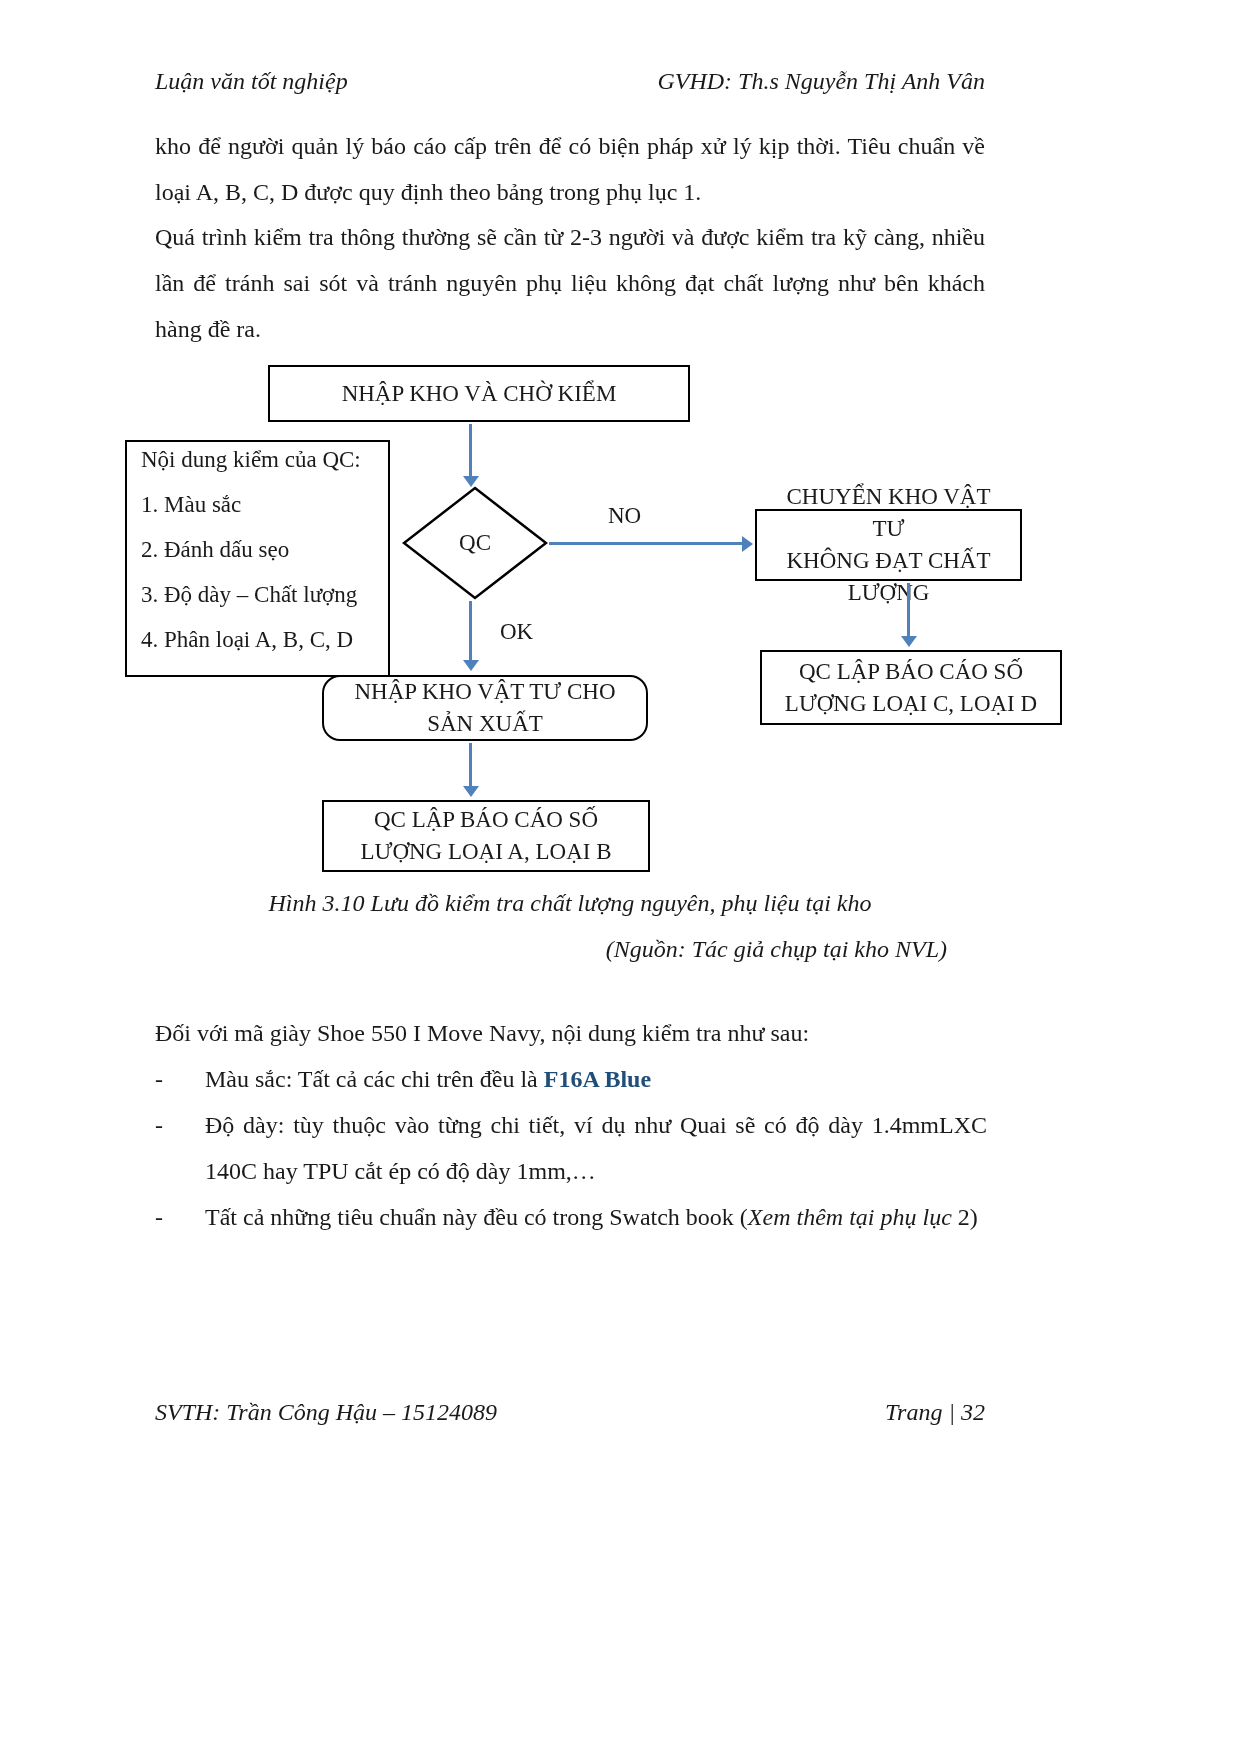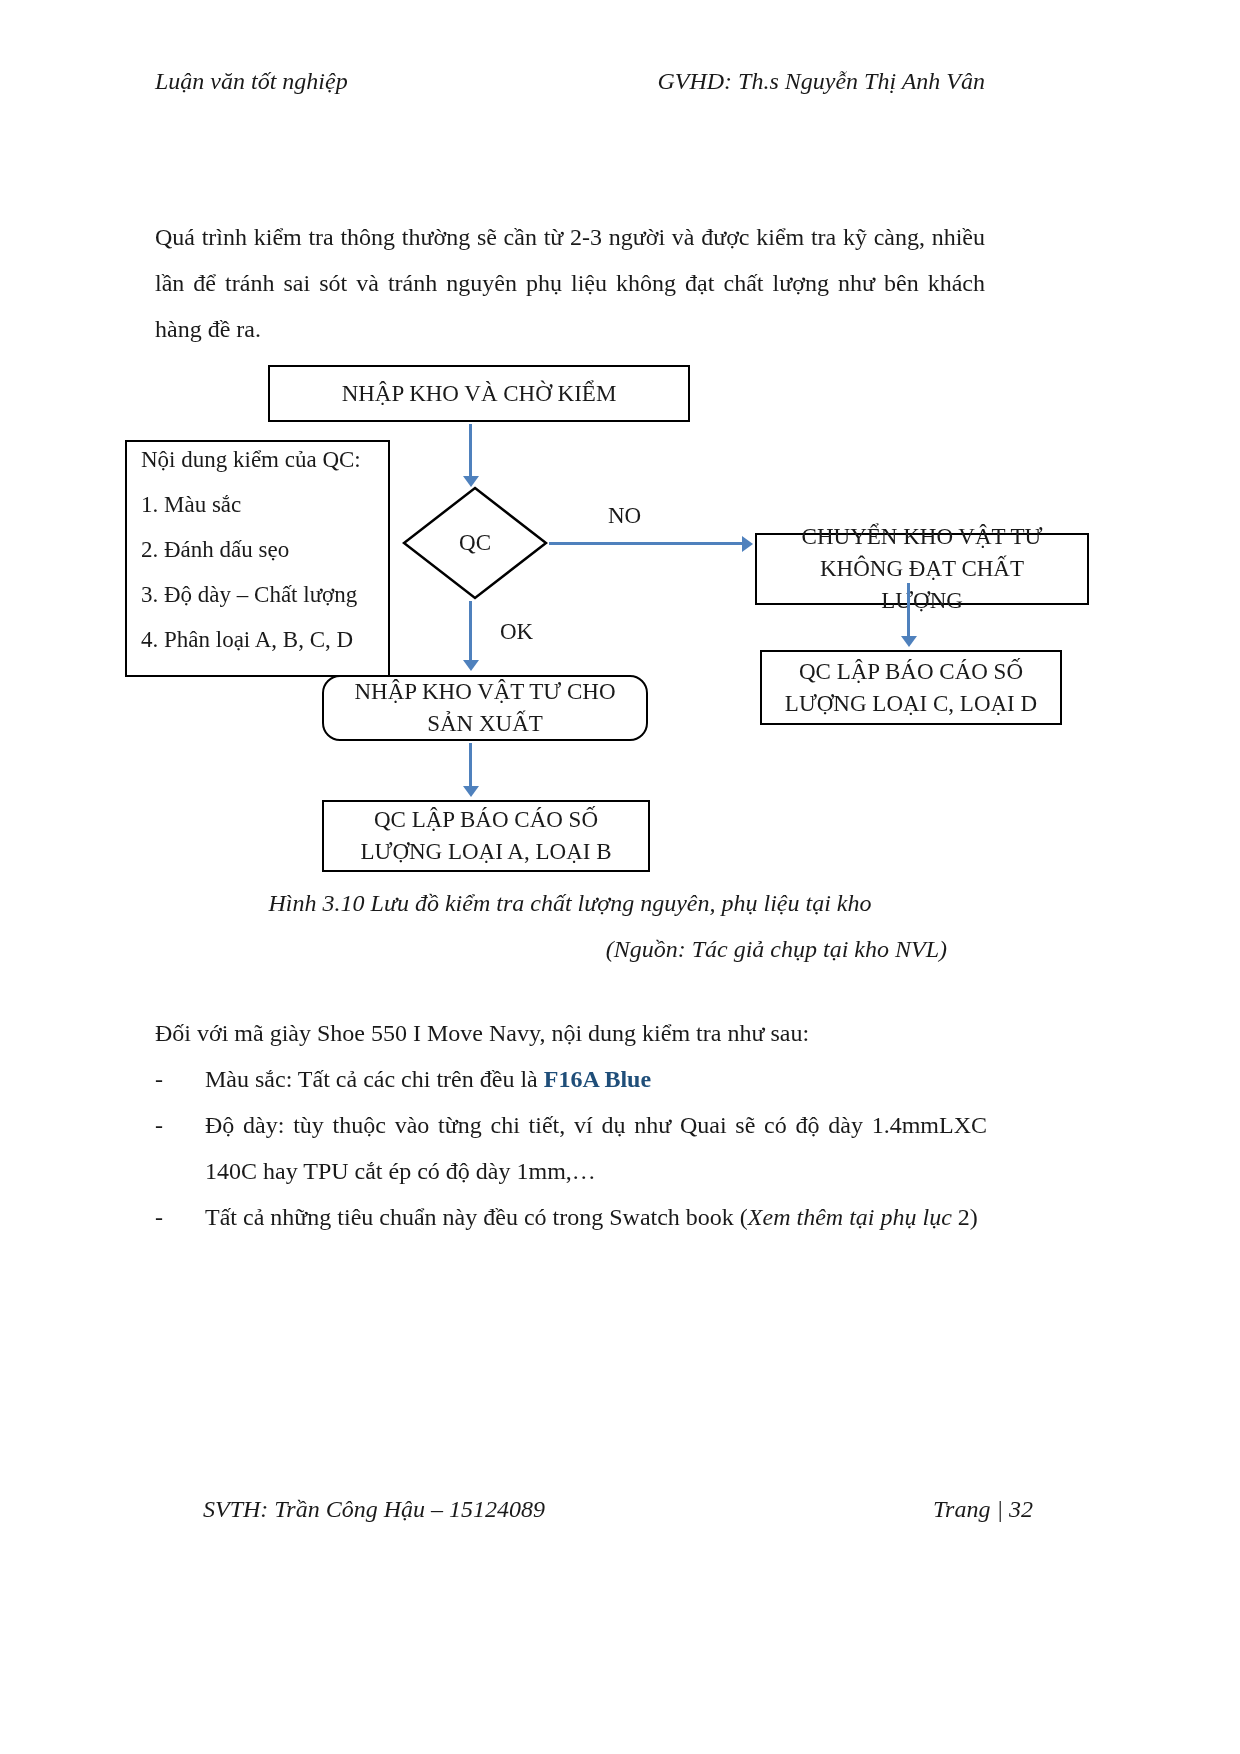--- a/index.html
+++ b/index.html
@@ -82,20 +82,21 @@
 </head>
 <body>
 
 <div class="page">
 
   <div class="abs hf" style="top: 68px;">
     <span>Luận văn tốt nghiệp</span>
     <span>GVHD: Th.s Nguyễn Thị Anh Vân</span>
   </div>
 
+  <div class="abs para" style="top: 123px;">kho để người quản lý báo cáo cấp trên để có biện pháp xử lý kịp thời. Tiêu chuẩn về loại A, B, C, D được quy định theo bảng trong phụ lục 1.</div>
   <div class="abs para" style="top: 214px;">Quá trình kiểm tra thông thường sẽ cần từ 2-3 người và được kiểm tra kỹ càng, nhiều lần để tránh sai sót và tránh nguyên phụ liệu không đạt chất lượng như bên khách hàng đề ra.</div>
 
   <div>
 
     <div class="fc-box" style="left: 268px; top: 365px; width: 422px; height: 57px;">
       <span>NHẬP KHO VÀ CHỜ KIỂM</span>
     </div>
 
     <div class="arrow-v" style="left: 469px; top: 424px; height: 53px;"></div>
 
@@ -110,21 +111,21 @@
     <div class="diamond-wrap" style="left: 402px; top: 486px; width: 146px; height: 114px;">
       <svg width="146" height="114" viewBox="0 0 146 114">
         <polygon points="73,2 144,57 73,112 2,57" fill="#ffffff" stroke="#000000" stroke-width="2.5"></polygon>
       </svg>
       <span class="diamond-label">QC</span>
     </div>
 
     <div class="fc-edge-label" style="left: 608px; top: 503px;">NO</div>
     <div class="arrow-h" style="left: 549px; top: 542px; width: 194px;"></div>
 
-    <div class="fc-box" style="left: 755px; top: 509px; width: 334px; height: 72px; margin-top: 24px;">
+    <div class="fc-box" style="left: 755px; top: 509px; width: 267px; height: 72px;">
       <span>CHUYỂN KHO VẬT TƯ</span>
       <span>KHÔNG ĐẠT CHẤT LƯỢNG</span>
     </div>
 
     <div class="arrow-v" style="left: 907px; top: 583px; height: 54px;"></div>
 
     <div class="fc-box" style="left: 760px; top: 650px; width: 302px; height: 75px;">
       <span>QC LẬP BÁO CÁO  SỐ</span>
       <span>LƯỢNG LOẠI C, LOẠI D</span>
     </div>
@@ -165,18 +166,18 @@
     </div>
 
     <div class="bullet">
       <span class="marker">-</span>
       <span class="content">
         <span>Tất cả những tiêu chuẩn này đều có trong Swatch book (</span><span class="it">Xem thêm tại phụ lục</span><span> 2)</span>
       </span>
     </div>
   </div>
 
-  <div class="abs hf" style="top: 1496px; margin-left: 48px;">
+  <div class="abs hf" style="top: 1399px;">
     <span>SVTH: Trần Công Hậu – 15124089</span>
     <span>Trang | 32</span>
   </div>
 
 </div>
 
 </body></html>

